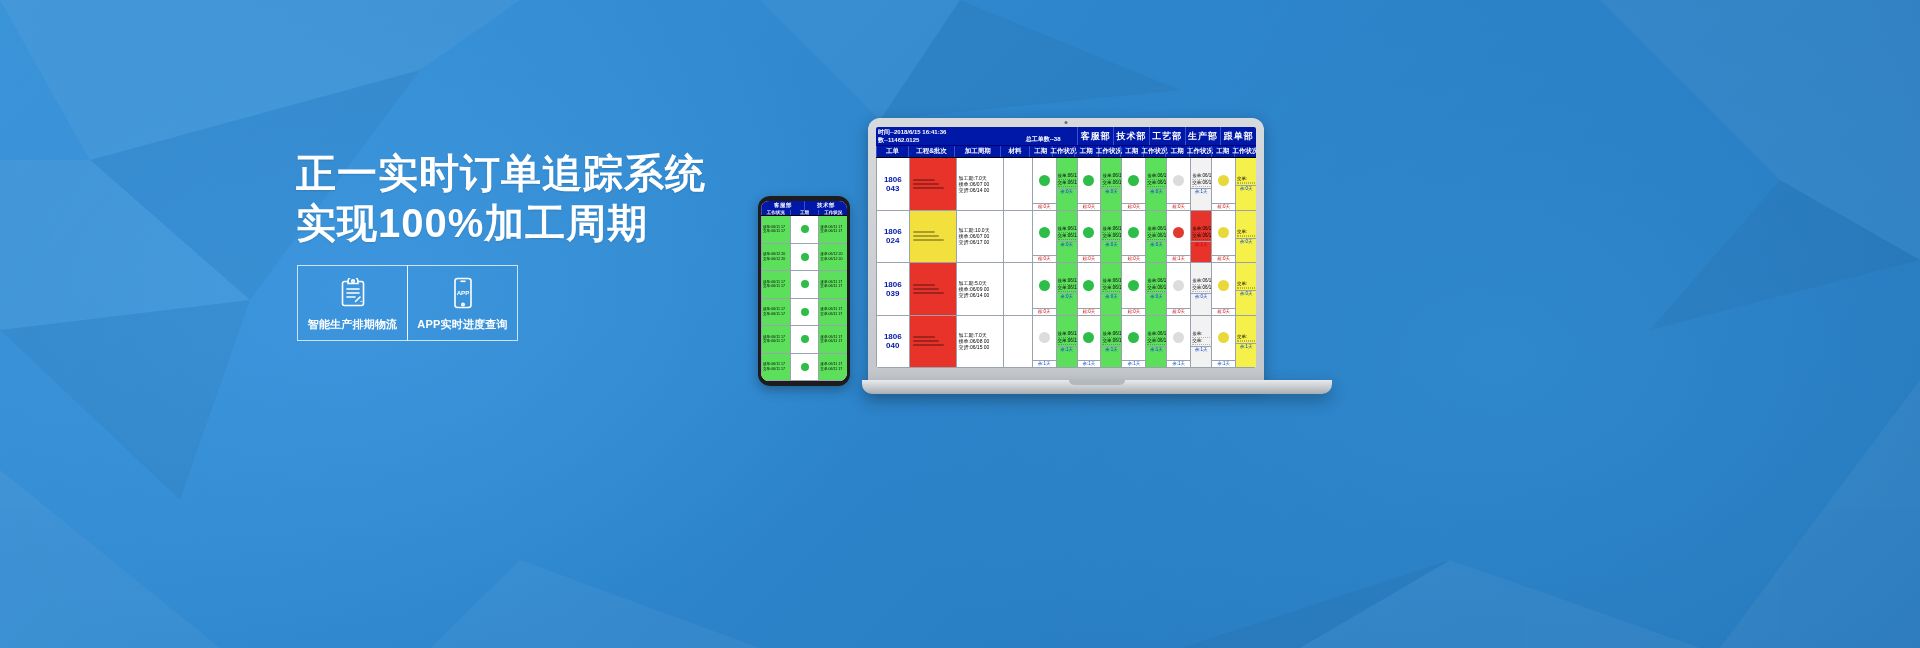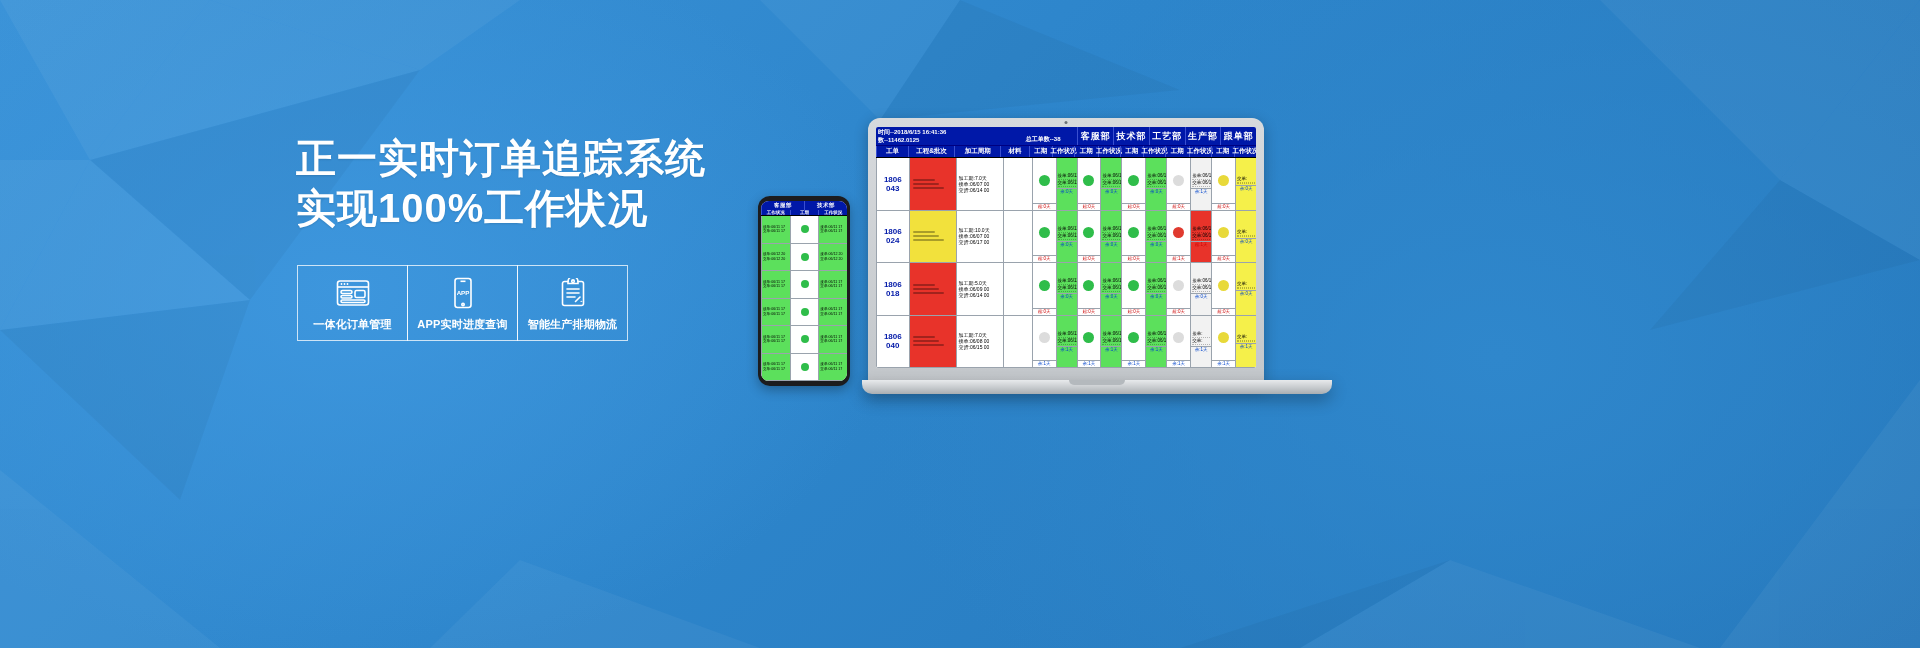--- a/index.html
+++ b/index.html
@@ -17,21 +17,21 @@
       radial-gradient(ellipse 900px 600px at 18% 45%, #3d96dd 0%, rgba(61,150,221,0) 62%),
       radial-gradient(ellipse 1000px 700px at 78% 55%, #2f87cc 0%, rgba(47,135,204,0) 65%),
       linear-gradient(135deg, #3b93d8 0%, #2d85cb 45%, #2475b8 100%);
     overflow: hidden;
   }
   #poly { position: absolute; inset: 0; }
 
   
   #copy {
     position: absolute;
-    left: 296px; top: 133px;
+    left: 296px; top: 148px;
     width: 520px;
   }
   .headline {
     color: #ffffff;
     font-size: 40px;
     font-weight: bold;
     letter-spacing: 1px;
     line-height: 50px;
     white-space: nowrap;
     text-shadow: 0 1px 2px rgba(0,0,0,.12);
@@ -212,71 +212,55 @@
       <polygon points="90,160 420,70 250,300"></polygon>
       <polygon points="1780,180 1920,260 1650,330"></polygon>
       <polygon points="1300,648 1450,560 1180,648"></polygon>
       <polygon points="0,330 250,300 180,500"></polygon>
       <polygon points="960,0 1180,90 880,120"></polygon>
     </g>
   </svg>
 
   <div id="copy">
     <div class="headline">正一实时订单追踪系统</div>
-    <div class="headline">实现100%工作状况</div>
+    <div class="headline">实现100%加工周期</div>
   </div>
 
   <div id="features">
 
-    <div class="feature">
-      <span class="feature-icon">
-        <svg width="34" height="28" viewBox="0 0 34 28" fill="none" stroke="#ffffff" stroke-width="1.6">
-          <rect x="1.5" y="2" width="31" height="24" rx="2.5"></rect>
-          <line x1="1.5" y1="8" x2="32.5" y2="8"></line>
-          <circle cx="5.5" cy="5" r="0.9" fill="#fff" stroke="none"></circle>
-          <circle cx="8.5" cy="5" r="0.9" fill="#fff" stroke="none"></circle>
-          <circle cx="11.5" cy="5" r="0.9" fill="#fff" stroke="none"></circle>
-          <rect x="5" y="11.5" width="11" height="3" rx="1.5"></rect>
-          <rect x="19" y="11.5" width="10" height="7" rx="1.5"></rect>
-          <rect x="5" y="16.5" width="11" height="2.5" rx="1.25"></rect>
-          <rect x="5" y="21" width="24" height="2.5" rx="1.25"></rect>
-        </svg>
-      </span>
-      <span class="feature-label">一体化订单管理</span>
-    </div>
-
-    <div class="feature">
-      <span class="feature-icon">
-        <svg width="24" height="32" viewBox="0 0 24 32" fill="none" stroke="#ffffff" stroke-width="1.6">
-          <rect x="4" y="1.5" width="16" height="29" rx="2.5"></rect>
-          <line x1="9.5" y1="4.3" x2="14.5" y2="4.3"></line>
-          <circle cx="12" cy="27.6" r="1.2"></circle>
-          <text x="12" y="18" font-size="6.2" font-family="Liberation Sans, sans-serif" font-weight="bold" fill="#ffffff" stroke="none" text-anchor="middle">APP</text>
-        </svg>
-      </span>
-      <span class="feature-label">APP实时进度查询</span>
-    </div>
 
     <div class="feature">
       <span class="feature-icon">
         <svg width="28" height="30" viewBox="0 0 28 30" fill="none" stroke="#ffffff" stroke-width="1.6" stroke-linecap="round">
           <path d="M9 3.5H5.5A2 2 0 0 0 3.5 5.5v20A2 2 0 0 0 5.5 27.5h17A2 2 0 0 0 24.5 25.5v-20A2 2 0 0 0 22.5 3.5H19"></path>
           <path d="M9 3.5a5 5 0 0 1 10 0v2H9z"></path>
           <circle cx="14" cy="3.2" r="1.3"></circle>
           <line x1="8" y1="11" x2="20" y2="11"></line>
           <line x1="8" y1="15" x2="20" y2="15"></line>
           <line x1="8" y1="19" x2="16" y2="19"></line>
           <path d="M16.5 23.5L21 19"></path>
           <circle cx="22.2" cy="23.4" r="0.7" fill="#fff" stroke="none"></circle>
           <circle cx="24.4" cy="23.4" r="0.7" fill="#fff" stroke="none"></circle>
         </svg>
       </span>
       <span class="feature-label">智能生产排期物流</span>
     </div>
 
+    <div class="feature">
+      <span class="feature-icon">
+        <svg width="24" height="32" viewBox="0 0 24 32" fill="none" stroke="#ffffff" stroke-width="1.6">
+          <rect x="4" y="1.5" width="16" height="29" rx="2.5"></rect>
+          <line x1="9.5" y1="4.3" x2="14.5" y2="4.3"></line>
+          <circle cx="12" cy="27.6" r="1.2"></circle>
+          <text x="12" y="18" font-size="6.2" font-family="Liberation Sans, sans-serif" font-weight="bold" fill="#ffffff" stroke="none" text-anchor="middle">APP</text>
+        </svg>
+      </span>
+      <span class="feature-label">APP实时进度查询</span>
+    </div>
+
   </div>
 
   <div id="phone">
     <div id="phone-screen">
       <div class="dash">
         <div class="mini-top">
           <div class="d">客服部</div>
           <div class="d">技术部</div>
         </div>
         <div class="mini-sub">
@@ -590,21 +574,21 @@
                   <div class="wk">
                     <div>交单:</div>
                     <div></div>
                   </div>
                   <div class="tag" style="color: rgb(0, 68, 204);">余:0天</div>
                 </div>
               </div>
               <div class="row">
                 <div class="cell order-no" style="width: 9%;">
                   <span>1806</span>
-                  <span>018</span>
+                  <span>039</span>
                 </div>
                 <div class="cell blur" style="width: 13%; background: rgb(232, 51, 42);">
                   <div class="lines">
                     <div class="ln" style="width: 55%;"></div>
                     <div class="ln" style="width: 67%;"></div>
                     <div class="ln" style="width: 79%;"></div>
                   </div>
                 </div>
                 <div class="cell cyc" style="width: 13%;">
                   <div>加工期:5.0天</div>

